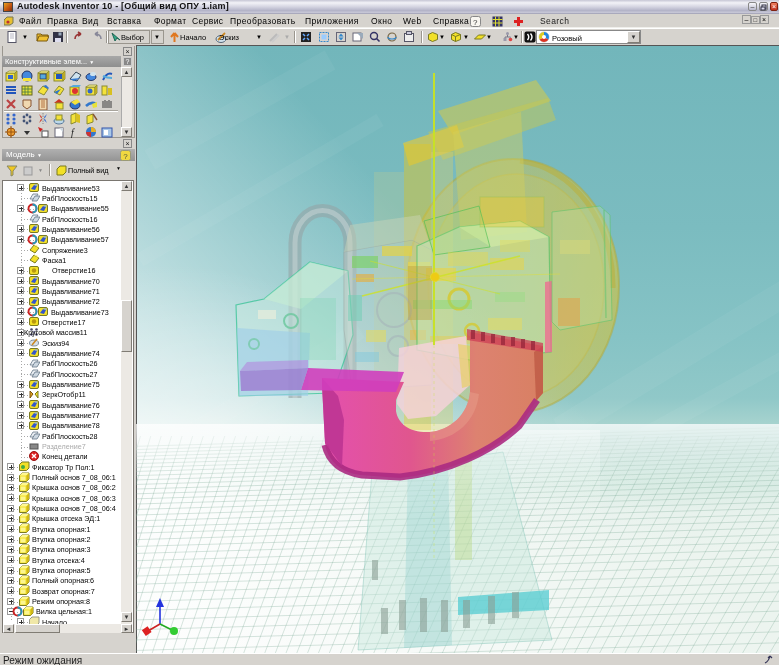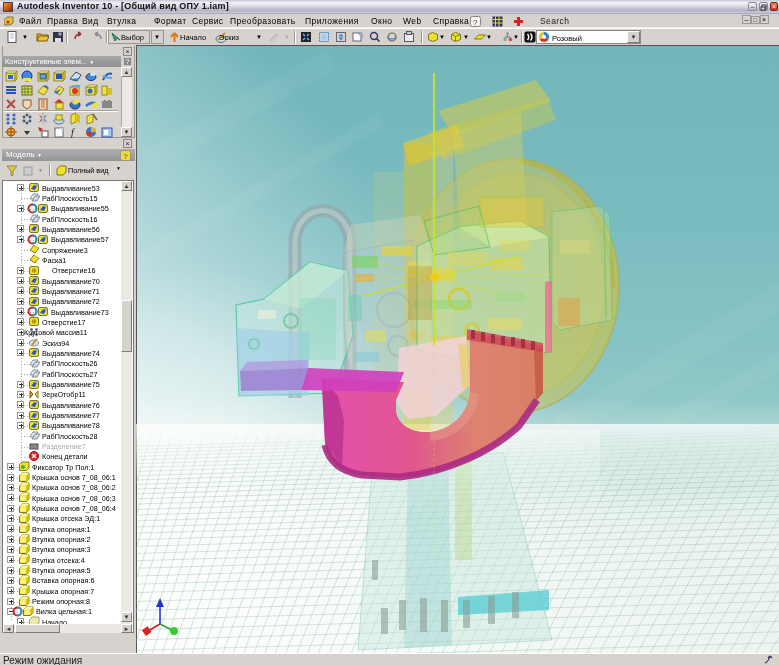--- a/index.html
+++ b/index.html
@@ -56,21 +56,21 @@
 </div>
 
 <div class="menubar">
   <svg class="ci" style="left:4px;top:2px" width="10" height="10" viewBox="0 0 10 10">
       <polygon points="0,4 3,1 9,1 9,7 6,9 0,9" fill="#e8c030" stroke="#775"></polygon>
       <circle cx="4" cy="6" r="1.6" fill="#c03030"></circle>
     </svg>
   <span class="mi" style="left:19px">Файл</span>
   <span class="mi" style="left:47px">Правка</span>
   <span class="mi" style="left:82px">Вид</span>
-  <span class="mi" style="left:107px">Втулка</span>
+  <span class="mi" style="left:107px">Вставка</span>
   <span class="mi" style="left:154px">Формат</span>
   <span class="mi" style="left:192px">Сервис</span>
   <span class="mi" style="left:230px">Преобразовать</span>
   <span class="mi" style="left:305px">Приложения</span>
   <span class="mi" style="left:371px">Окно</span>
   <span class="mi" style="left:403px">Web</span>
   <span class="mi" style="left:433px">Справка</span>
   <span class="sep" style="left:464px;top:16px"></span>
   <svg class="ci" style="left:470px;top:2px" width="11" height="11" viewBox="0 0 11 11">
       <rect x="0.5" y="0.5" width="10" height="10" rx="2" fill="#f8f6f0" stroke="#888"></rect>
@@ -982,21 +982,21 @@
       <span class="pm" style="left:4px">
         <span class="pm-v"></span>
         <span class="pm-h"></span>
       </span>
       <svg class="tico" style="left:16px" width="11" height="11" viewBox="0 0 11 11">
         <polygon points="0.5,3.5 3,1 10,1 10,7 7.5,9.5 0.5,9.5" fill="#f2e028" stroke="#7a7a20"></polygon>
         <polygon points="0.5,3.5 3,1 10,1 7.5,3.5" fill="#fff890"></polygon>
         <polygon points="7.5,3.5 10,1 10,7 7.5,9.5" fill="#d0b818"></polygon>
         <rect x="1.5" y="4.5" width="5" height="4" fill="#fcf590"></rect>
       </svg>
-      <span class="tlab" style="left:29px">Крышка основ 7_08_06:1</span>
+      <span class="tlab" style="left:29px">Полный основ 7_08_06:1</span>
     </div>
 <div class="trow" style="top:301.9px">
       <div style="position:absolute;left:8px;top:5px;width:8px;height:1px;background:repeating-linear-gradient(90deg,#a8a8a8 0 1px,transparent 1px 3px)"></div>
       <span class="pm" style="left:4px">
         <span class="pm-v"></span>
         <span class="pm-h"></span>
       </span>
       <svg class="tico" style="left:16px" width="11" height="11" viewBox="0 0 11 11">
         <polygon points="0.5,3.5 3,1 10,1 10,7 7.5,9.5 0.5,9.5" fill="#f2e028" stroke="#7a7a20"></polygon>
         <polygon points="0.5,3.5 3,1 10,1 7.5,3.5" fill="#fff890"></polygon>
@@ -1122,35 +1122,35 @@
       <span class="pm" style="left:4px">
         <span class="pm-v"></span>
         <span class="pm-h"></span>
       </span>
       <svg class="tico" style="left:16px" width="11" height="11" viewBox="0 0 11 11">
         <polygon points="0.5,3.5 3,1 10,1 10,7 7.5,9.5 0.5,9.5" fill="#f2e028" stroke="#7a7a20"></polygon>
         <polygon points="0.5,3.5 3,1 10,1 7.5,3.5" fill="#fff890"></polygon>
         <polygon points="7.5,3.5 10,1 10,7 7.5,9.5" fill="#d0b818"></polygon>
         <rect x="1.5" y="4.5" width="5" height="4" fill="#fcf590"></rect>
       </svg>
-      <span class="tlab" style="left:29px">Вставка опорная:6</span>
+      <span class="tlab" style="left:29px">Полный опорная:6</span>
     </div>
 <div class="trow" style="top:405.3px">
       <div style="position:absolute;left:8px;top:5px;width:8px;height:1px;background:repeating-linear-gradient(90deg,#a8a8a8 0 1px,transparent 1px 3px)"></div>
       <span class="pm" style="left:4px">
         <span class="pm-v"></span>
         <span class="pm-h"></span>
       </span>
       <svg class="tico" style="left:16px" width="11" height="11" viewBox="0 0 11 11">
         <polygon points="0.5,3.5 3,1 10,1 10,7 7.5,9.5 0.5,9.5" fill="#f2e028" stroke="#7a7a20"></polygon>
         <polygon points="0.5,3.5 3,1 10,1 7.5,3.5" fill="#fff890"></polygon>
         <polygon points="7.5,3.5 10,1 10,7 7.5,9.5" fill="#d0b818"></polygon>
         <rect x="1.5" y="4.5" width="5" height="4" fill="#fcf590"></rect>
       </svg>
-      <span class="tlab" style="left:29px">Крышка опорная:7</span>
+      <span class="tlab" style="left:29px">Возврат опорная:7</span>
     </div>
 <div class="trow" style="top:415.6px">
       <div style="position:absolute;left:8px;top:5px;width:8px;height:1px;background:repeating-linear-gradient(90deg,#a8a8a8 0 1px,transparent 1px 3px)"></div>
       <span class="pm" style="left:4px">
         <span class="pm-v"></span>
         <span class="pm-h"></span>
       </span>
       <svg class="tico" style="left:16px" width="11" height="11" viewBox="0 0 11 11">
         <polygon points="0.5,3.5 3,1 10,1 10,7 7.5,9.5 0.5,9.5" fill="#f2e028" stroke="#7a7a20"></polygon>
         <polygon points="0.5,3.5 3,1 10,1 7.5,3.5" fill="#fff890"></polygon>

